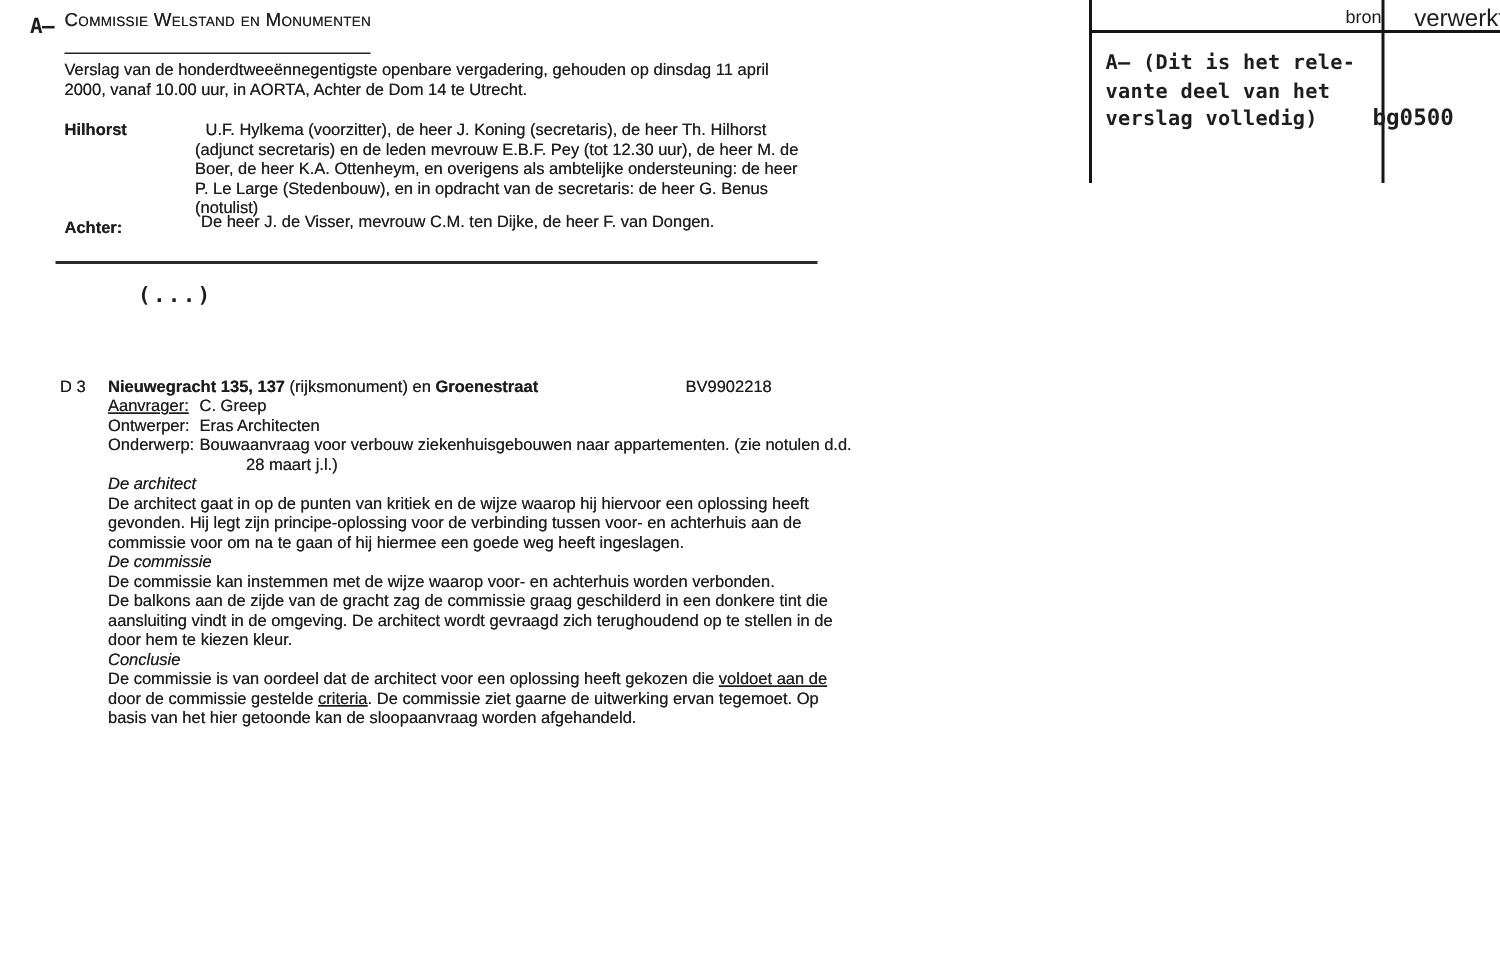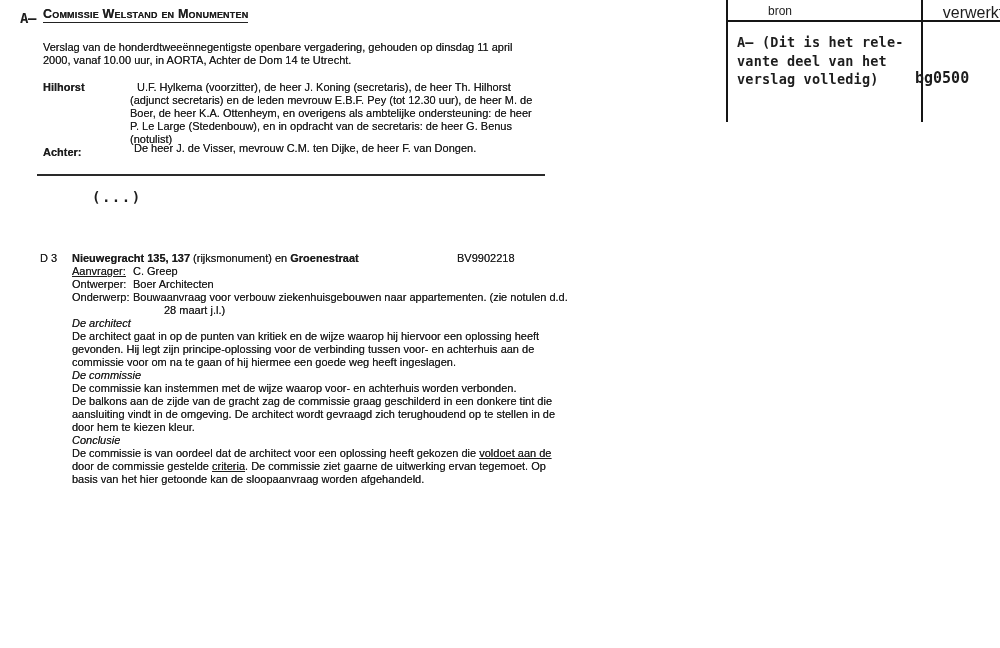--- a/index.html
+++ b/index.html
@@ -17,23 +17,23 @@
   }
   .bold{font-weight:bold;margin-top:11px;}
   .italic{font-style:italic;}
   .u{text-decoration:underline;}
   .mono{font-family:"DejaVu Sans Mono", monospace;font-weight:bold;}
 
   
   #margin-note{left:20px;top:10px;font-size:14px;letter-spacing:-.5px;}
   #org-block{left:43px;top:4px;}
   #org-name{
-    display:inline-block;font-weight:bold;font-variant:small-caps;
+    display:inline-block;font-weight:normal;font-variant:small-caps;
     font-size:12.5px;letter-spacing:.2px;
-    border-bottom:1.5px solid #222;padding-bottom:1px;
+    border-bottom:1.5px solid #222;padding-bottom:15px;
     text-shadow:0 0 .3px #444;
   }
   #issue-number{font-weight:bold;font-size:12.5px;margin-top:2px;text-shadow:0 0 .3px #444;}
 
   #intro{left:43px;top:41px;width:525px;}
 
   #present-label{left:43px;top:81px;font-weight:bold;}
   #present-text{left:130px;top:81px;width:435px;text-indent:7px;}
   #absent-label{left:43px;top:146px;font-weight:bold;}
   #absent-text{left:130px;top:142px;width:440px;text-indent:4px;}
@@ -59,21 +59,21 @@
   #commission-heading{left:72px;top:369px;}
   #commission-text{left:72px;top:382px;width:505px;}
   #conclusion-heading{left:72px;top:434px;}
   #conclusion-text{left:72px;top:447px;width:505px;}
 
   
   .vline{top:0;width:2px;height:122px;background:#151515;}
   #table-vline-left{left:726px;}
   #table-vline-mid{left:921px;}
   #table-header-rule{left:726px;top:20px;width:274px;height:2px;background:#151515;}
-  #col-bron{left:728px;top:4px;width:193px;text-align:left;font-size:12px;padding-left:40px;}
+  #col-bron{left:728px;top:4px;width:193px;text-align:right;font-size:12px;}
   #col-verwerkt{left:923px;top:4px;width:100px;text-align:center;font-size:16px;}
   #source-note{left:737px;top:33px;font-size:13.5px;line-height:18.5px;white-space:pre-line;letter-spacing:.2px;}
   #processed-code{left:915px;top:69px;font-size:15px;z-index:2;}
 </style>
 </head>
 <body>
 
 <div class="abs mono" id="margin-note">A–</div>
 
 <div class="abs" id="org-block">
@@ -95,21 +95,21 @@
 <div class="abs" id="separator-rule"></div>
 <div class="abs mono" id="ellipsis">(...)</div>
 
 <div class="abs body-text" id="item-number">D 3</div>
 <div class="abs body-text" id="item-title"><span class="bold">Nieuwegracht 135, 137</span><span> (rijksmonument) en </span><span class="bold">Groenestraat</span></div>
 <div class="abs body-text" id="case-number">BV9902218</div>
 
 <div class="abs body-text field-label" id="applicant-label">Aanvrager:</div>
 <div class="abs body-text field-value" id="applicant-value">C. Greep</div>
 <div class="abs body-text field-label" id="designer-label">Ontwerper:</div>
-<div class="abs body-text field-value" id="designer-value">Boer Architecten</div>
+<div class="abs body-text field-value" id="designer-value">Eras Architecten</div>
 <div class="abs body-text field-label" id="subject-label">Onderwerp:</div>
 <div class="abs body-text field-value" id="subject-value">Bouwaanvraag voor verbouw ziekenhuisgebouwen naar appartementen. (zie notulen d.d.
 28 maart j.l.)</div>
 
 <div class="abs body-text italic" id="architect-heading">De architect</div>
 <div class="abs body-text" id="architect-text">De architect gaat in op de punten van kritiek en de wijze waarop hij hiervoor een oplossing heeft
 gevonden. Hij legt zijn principe-oplossing voor de verbinding tussen voor- en achterhuis aan de
 commissie voor om na te gaan of hij hiermee een goede weg heeft ingeslagen.</div>
 
 <div class="abs body-text italic" id="commission-heading">De commissie</div>

